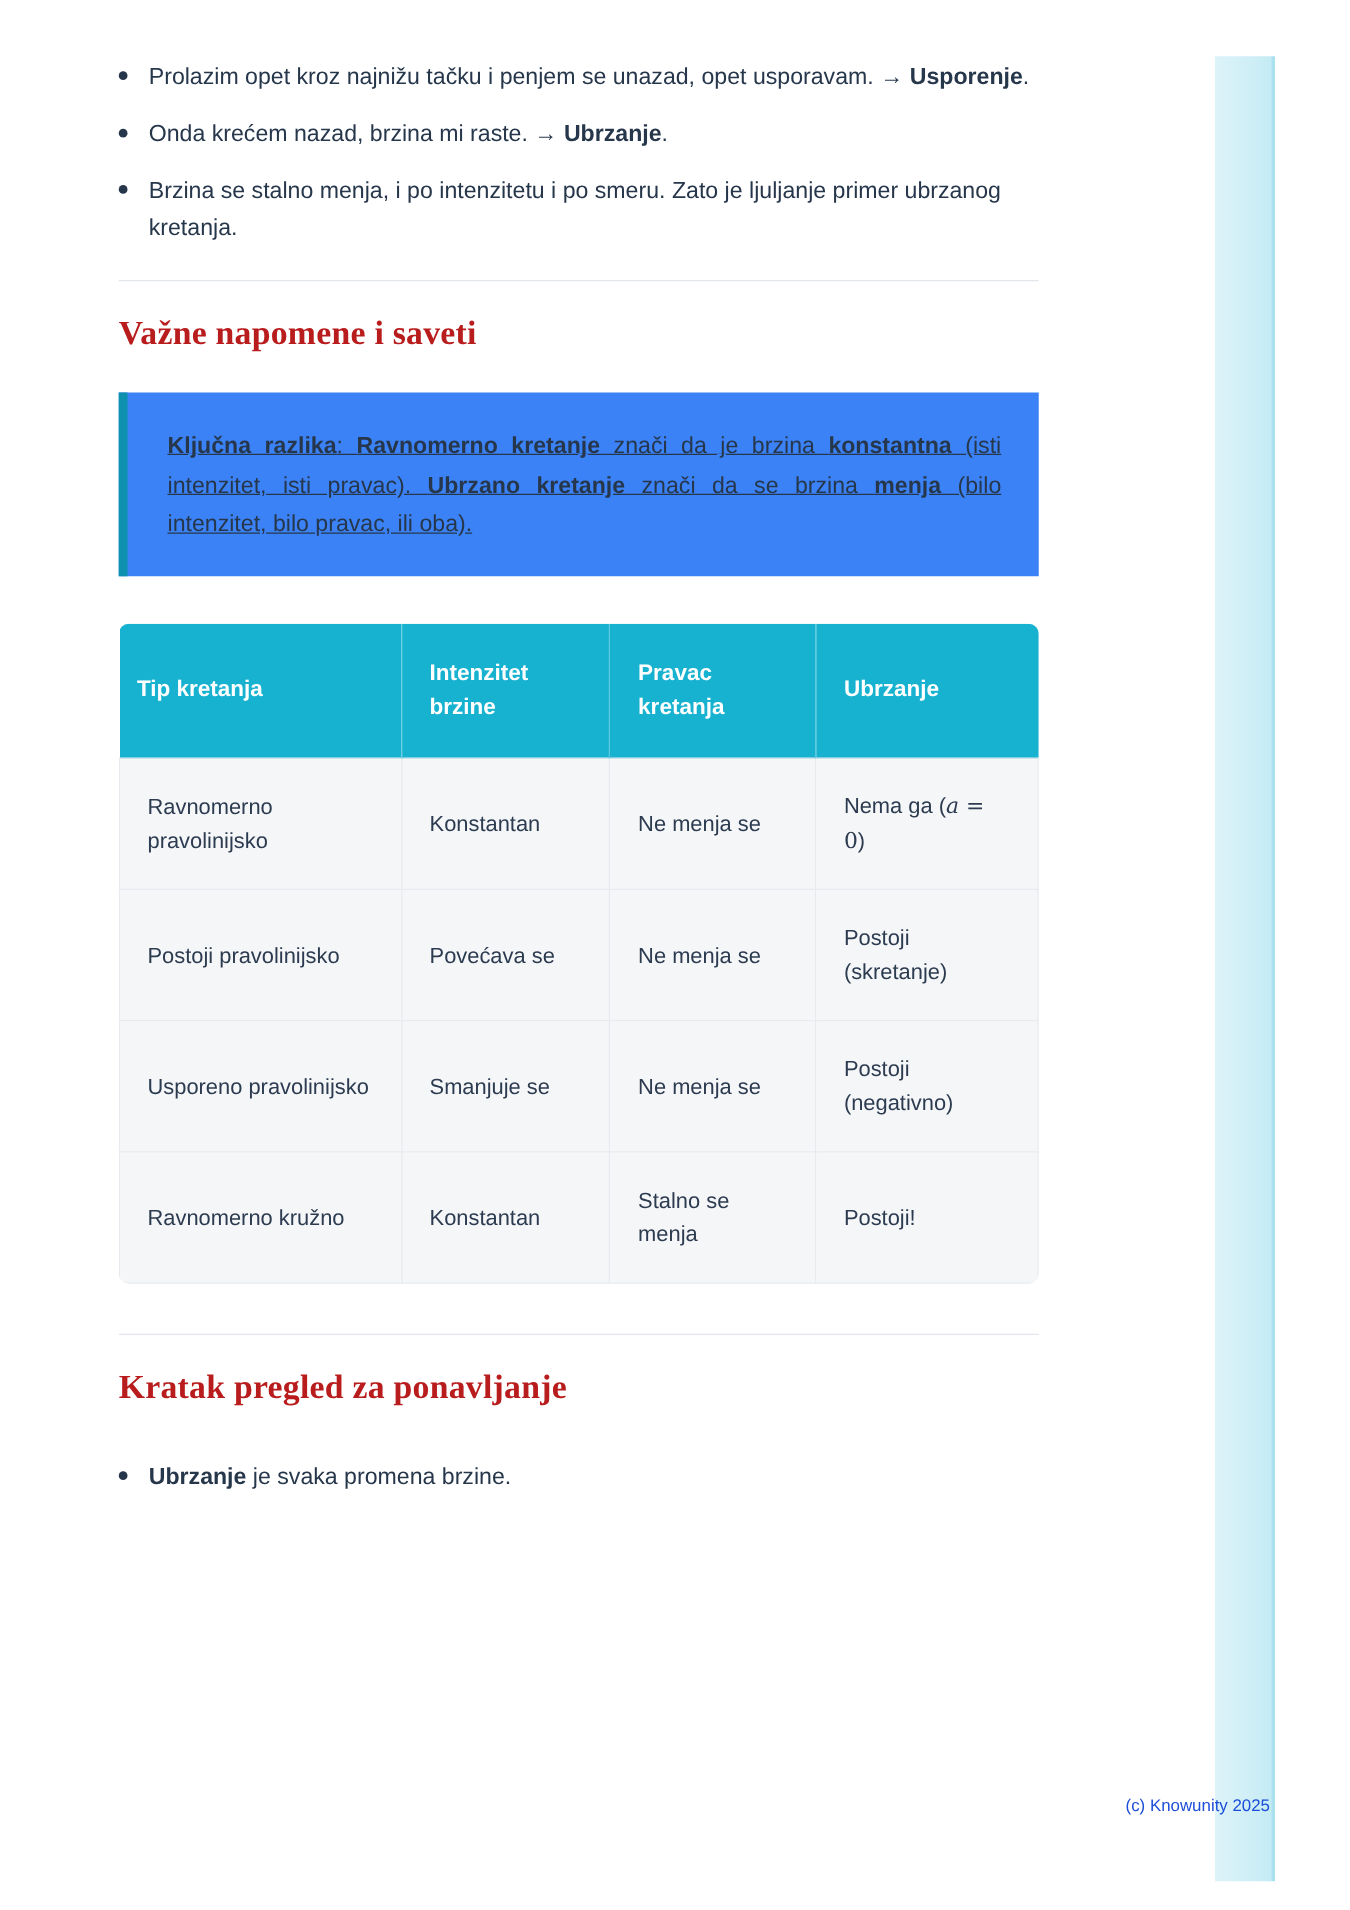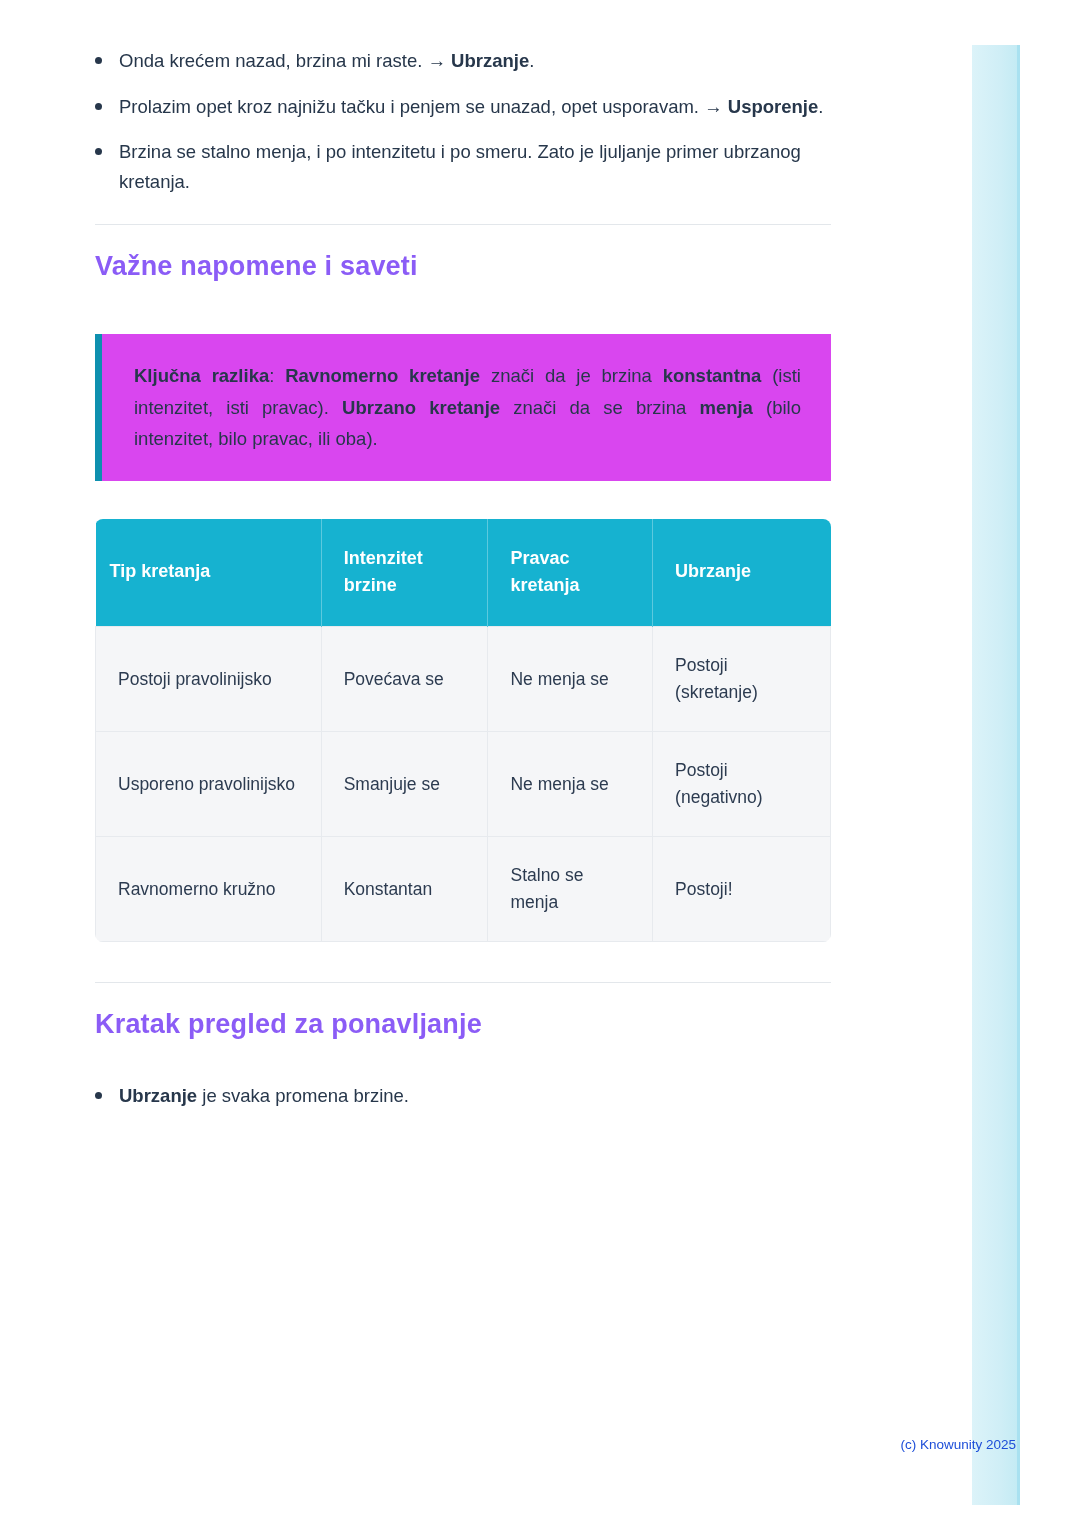--- a/index.html
+++ b/index.html
@@ -59,32 +59,34 @@
   }
   .mathn {
     font-family: "DejaVu Serif", serif;
   }
   hr.divider {
     border: none;
     border-top: 1px solid #e3e7eb;
     margin: 28px 0 0 0;
   }
   h2.section-title {
-    color: #8b5cf6;
+    color: #b91c1c;
     font-size: 27px;
     font-weight: 700;
     margin: 26px 0 0 0;
     letter-spacing: 0.2px;
+    font-family: Liberation Serif, serif;
   }
   .callout {
-    margin-top: 52px;
-    background: #d946ef;
+    margin-top: 32px;
+    background: #3b82f6;
     border-left: 7px solid #0e90af;
     padding: 26px 30px 26px 32px;
     box-sizing: border-box;
+    text-decoration: underline;
   }
   .callout-text {
     margin: 0;
     font-size: 18.5px;
     line-height: 1.7;
     text-align: justify;
   }
   .table-wrap {
     margin-top: 38px;
     border-radius: 8px;
@@ -140,25 +142,25 @@
 </head>
 <body>
 
 <div class="side-stripe"></div>
 
 <div class="content">
 
   <ul class="bullets">
     <li>
       <span class="dot"></span>
+      <span class="txt"><span>Prolazim opet kroz najnižu tačku i penjem se unazad, opet usporavam. → </span><span class="b">Usporenje</span><span>.</span></span>
+    </li>
+    <li>
+      <span class="dot"></span>
       <span class="txt"><span>Onda krećem nazad, brzina mi raste. → </span><span class="b">Ubrzanje</span><span>.</span></span>
-    </li>
-    <li>
-      <span class="dot"></span>
-      <span class="txt"><span>Prolazim opet kroz najnižu tačku i penjem se unazad, opet usporavam. → </span><span class="b">Usporenje</span><span>.</span></span>
     </li>
     <li>
       <span class="dot"></span>
       <span class="txt"><span>Brzina se stalno menja, i po intenzitetu i po smeru. Zato je ljuljanje primer ubrzanog kretanja.</span></span>
     </li>
   </ul>
 
   <hr class="divider">
 
   <h2 class="section-title">Važne napomene i saveti</h2>
@@ -178,20 +180,26 @@
       <thead>
         <tr>
           <th>Tip kretanja</th>
           <th>Intenzitet brzine</th>
           <th>Pravac kretanja</th>
           <th>Ubrzanje</th>
         </tr>
       </thead>
       <tbody>
         <tr>
+          <td><span>Ravnomerno pravolinijsko</span></td>
+          <td><span>Konstantan</span></td>
+          <td><span>Ne menja se</span></td>
+          <td><span>Nema ga (</span><span class="math">a</span><span class="mathn"> = 0</span><span>)</span></td>
+        </tr>
+        <tr>
           <td><span>Postoji pravolinijsko</span></td>
           <td><span>Povećava se</span></td>
           <td><span>Ne menja se</span></td>
           <td><span>Postoji (skretanje)</span></td>
         </tr>
         <tr>
           <td><span>Usporeno pravolinijsko</span></td>
           <td><span>Smanjuje se</span></td>
           <td><span>Ne menja se</span></td>
           <td><span>Postoji (negativno)</span></td>

